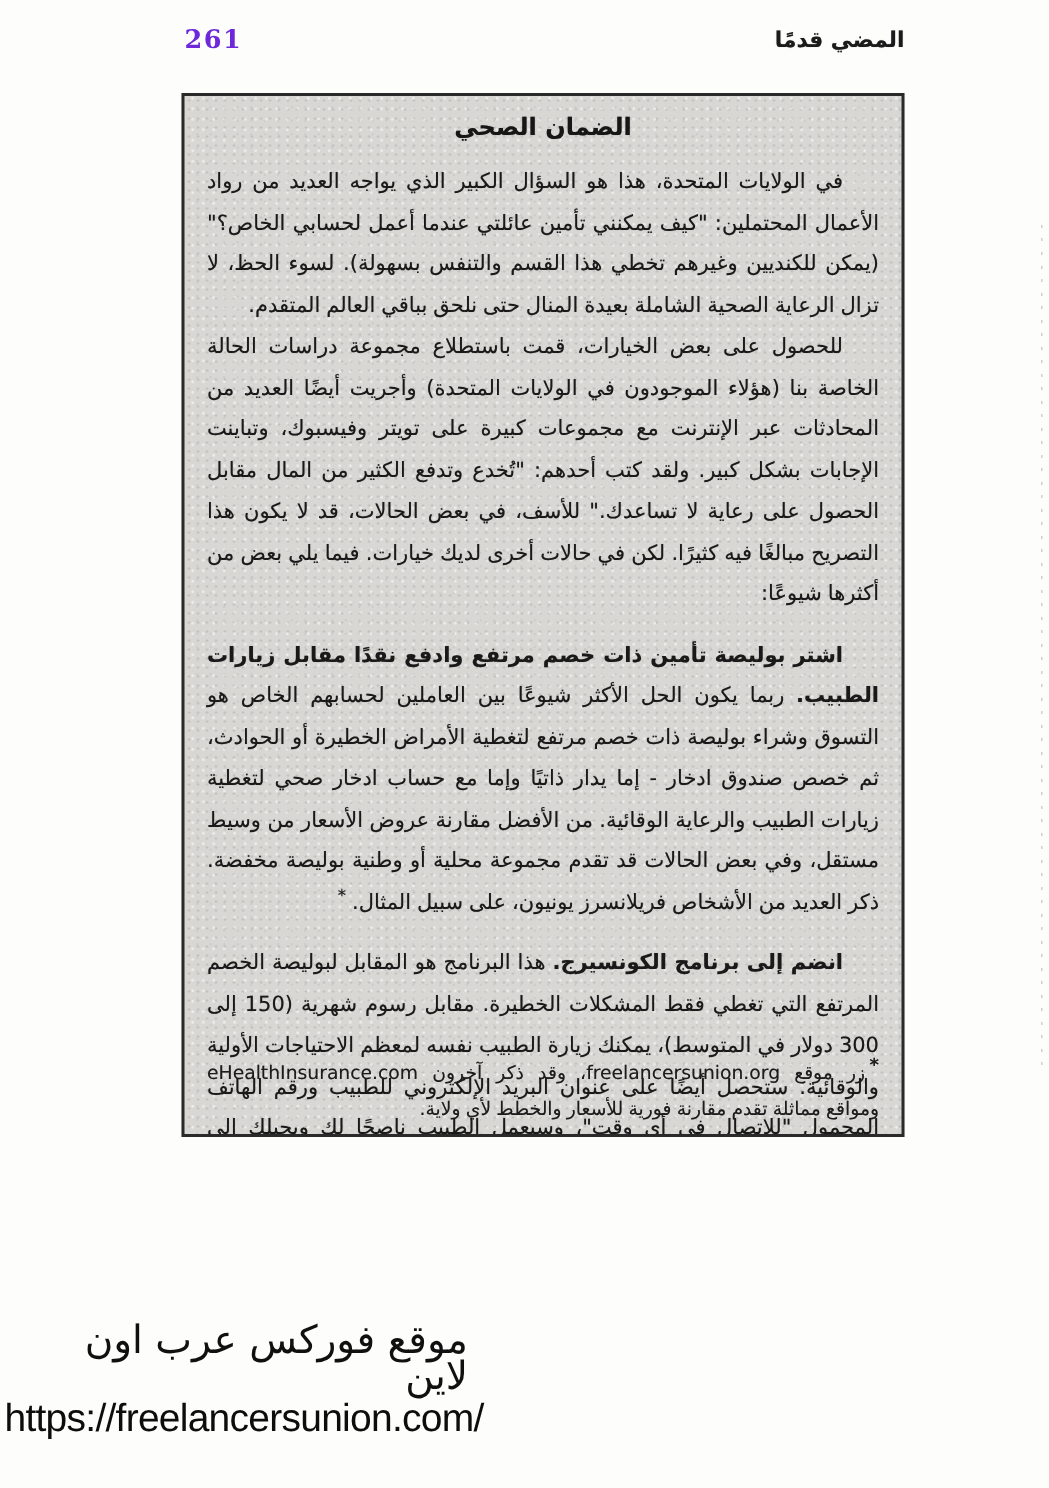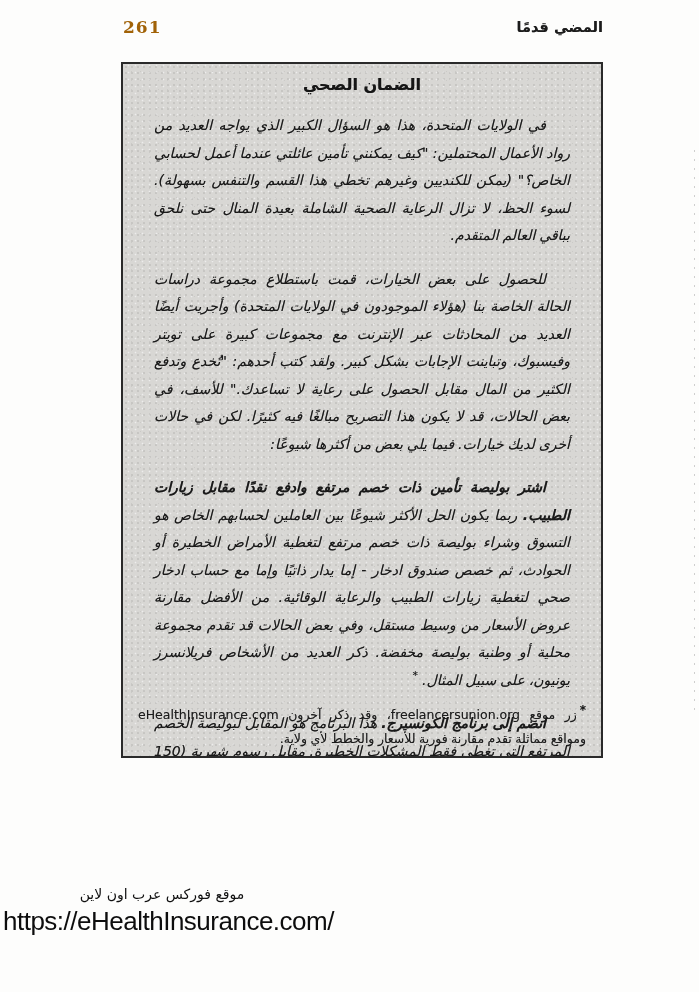--- a/index.html
+++ b/index.html
@@ -11,21 +11,21 @@
     background:#fdfdfc;
     overflow:hidden;
     font-family:"DejaVu Sans", sans-serif;
     color:#1a1a1a;
   }
 
   
   .page-number {
     position:absolute; left:123px; top:17px;
     font-family:"DejaVu Serif", serif;
-    font-weight:bold; font-size:17px; color:#a16207;
+    font-weight:bold; font-size:17px; color:#6d28d9;
     letter-spacing:1px;
   }
   .running-title {
     position:absolute; left:121px; top:19px; width:482px;
     text-align:right; direction:rtl;
     font-weight:bold; font-size:14.5px; color:#1b1b1b;
     text-shadow:0 0 0.5px rgba(0,0,0,.5);
   }
 
   
@@ -46,30 +46,29 @@
     direction:rtl;
   }
   .box-title {
     text-align:center;
     font-weight:bold; font-size:16px; line-height:22px;
     margin:2px 0 12px 0;
     color:#161616;
     text-shadow:0 0 .5px rgba(0,0,0,.55);
   }
   .insurance-box p {
-    margin:16px;
+    margin:0;
     direction:rtl;
     text-align:justify;
     font-size:14px;
     line-height:27.5px;
     text-indent:24px;
     word-spacing:-0.5px;
     color:#191919;
     text-shadow:0 0 .5px rgba(0,0,0,.45);
-    font-style:italic;
   }
   .insurance-box p.spaced { margin-top:13px; }
   .para-lead { font-weight:bold; }
   .fn-ref { font-size:11px; vertical-align:super; line-height:0; }
 
   .footnote {
     position:absolute; left:15px; right:15px; bottom:5px;
     direction:rtl; text-align:justify;
     font-size:12.5px; line-height:24px;
     word-spacing:-0.5px;
@@ -77,22 +76,22 @@
     text-shadow:0 0 .4px rgba(0,0,0,.4);
   }
   .footnote .fn-marker {
     font-size:12px; vertical-align:super; line-height:0;
     margin-left:3px; font-weight:bold;
   }
 
   
   .watermark { position:absolute; left:0; top:882px; width:345px; }
   .wm-arabic {
-    direction:rtl; text-align:center;
-    font-size:14px; line-height:24px; color:#101010;
+    direction:rtl; text-align:right;
+    font-size:26px; line-height:24px; color:#101010;
     width:300px; margin:0 auto 0 12px;
   }
   .wm-url {
     font-family:"Liberation Sans", sans-serif;
     font-size:26px; line-height:30px; color:#0d0d0d;
     letter-spacing:-0.5px;
     padding-left:3px;
   }
 
   
@@ -133,16 +132,16 @@
     <div class="footnote">
       <span class="fn-marker">*</span><span>زر موقع freelancersunion.org، وقد ذكر آخرون eHealthInsurance.com ومواقع مماثلة تقدم مقارنة فورية للأسعار والخطط لأي ولاية.</span>
     </div>
 
   </div>
 
   <div class="scan-artifact"></div>
 
   <div class="watermark">
     <div class="wm-arabic">موقع فوركس عرب اون لاين</div>
-    <div class="wm-url">https://eHealthInsurance.com/</div>
+    <div class="wm-url">https://freelancersunion.com/</div>
   </div>
 
 </div>
 
 </body></html>

